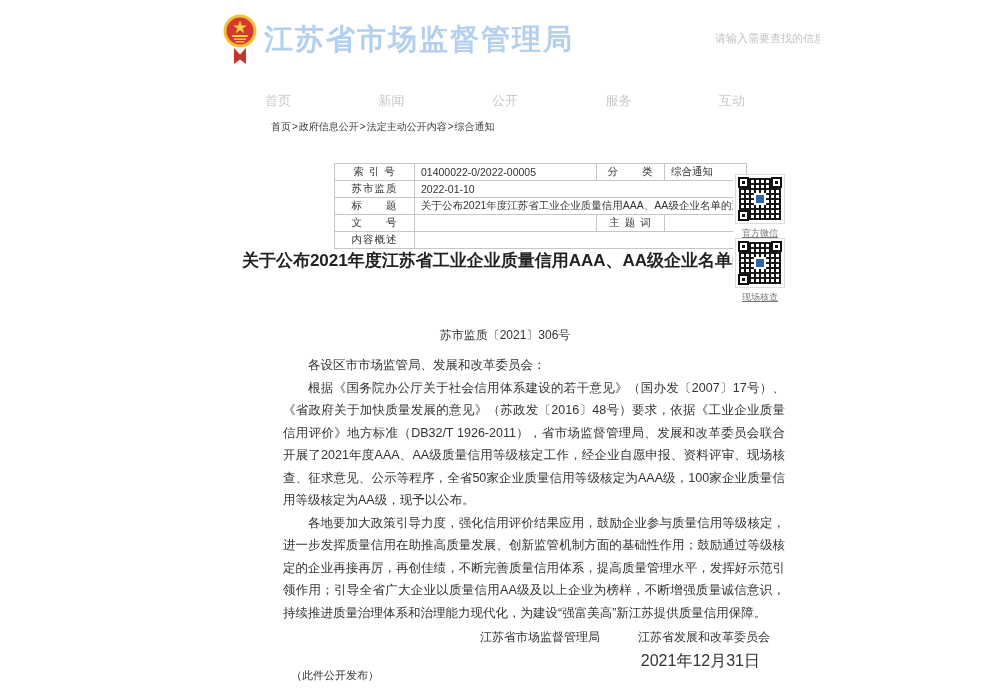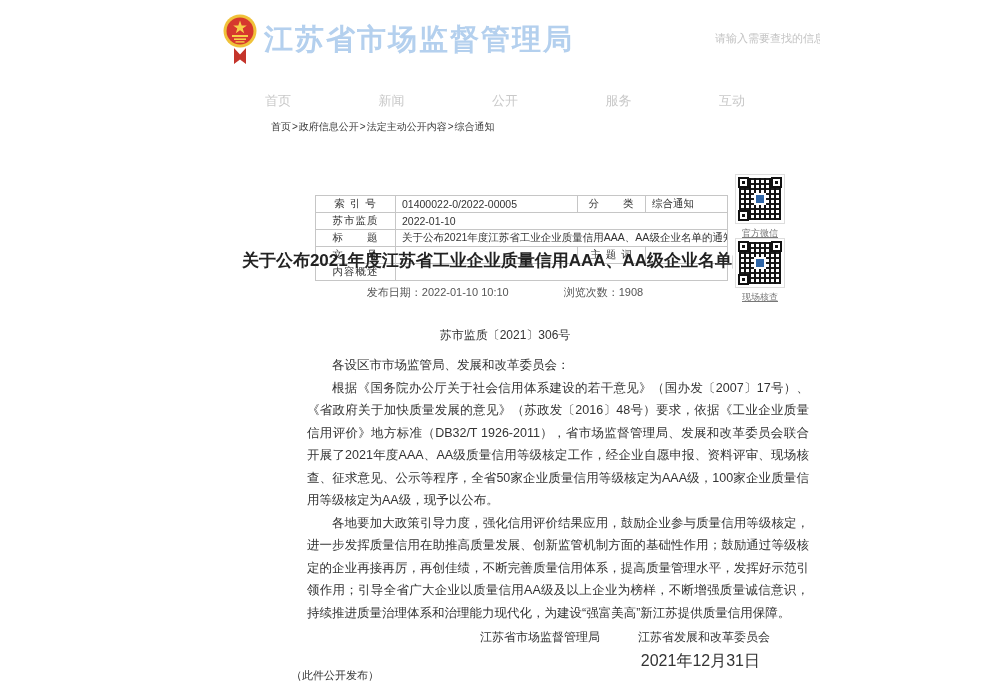--- a/index.html
+++ b/index.html
@@ -19,22 +19,22 @@
   
   .nav { position:absolute; left:225px; top:92px; width:560px; display:flex; justify-content:space-between; padding:0 40px; }
   .nav-item { font-size:13px; color:#c9c9c9; cursor:pointer; white-space:nowrap; }
 
   
   .crumb { position:absolute; left:227px; top:120px; font-size:10px; color:#3c3c3c;margin-left:44px; }
   .crumb span { cursor:pointer; }
   .crumb .sep { margin:0 1px; cursor:default; }
 
   
-  .meta { position:absolute; left:315px; top:163px; width:412px; border-collapse:collapse; table-layout:fixed;
-          font-size:10.5px; color:#333;margin-top:32px; }
+  .meta { position:absolute; left:334px; top:163px; width:412px; border-collapse:collapse; table-layout:fixed;
+          font-size:10.5px; color:#333; }
   .meta td { border:1px solid #c6c6c6; height:17px; padding:0 6px; white-space:nowrap; overflow:hidden; }
   .meta td.lbl { text-align:center; letter-spacing:1px; }
 
   
   .qr-box { position:absolute; width:54px; text-align:center; z-index:5; background:#fff; }
   .qr-box.q1 { left:733px; top:174px; }
   .qr-box.q2 { left:733px; top:238px; }
   .qr { position:relative; width:50px; height:50px; margin:0 auto; background:#fff; border:1px solid #ddd; }
   .qr .noise { position:absolute; inset:3px;
       background-image:
@@ -48,21 +48,21 @@
   .qr-label { margin-top:3px; font-size:9px; color:#777;text-decoration:underline; }
 
   
   .article-title { position:absolute; left:225px; top:249px; width:575px; text-align:center; font-size:17px;
                    font-weight:bold; color:#222; white-space:nowrap; z-index:2; }
   .publine { position:absolute; left:225px; top:285px; width:560px; display:flex; justify-content:center; gap:55px;
              font-size:11px; color:#555; }
   .docnum { position:absolute; left:225px; top:327px; width:560px; text-align:center; font-size:12px; color:#333; }
 
   .body-text { position:absolute; left:283px; top:354px; width:502px; font-size:12.5px; line-height:22.5px;
-               color:#333; text-align:justify;margin-left:24px; }
+               color:#333; text-align:justify; }
   .body-text p { text-indent:2em; }
 
   .attach { position:absolute; left:283px; top:536px; font-size:12px; line-height:23px; color:#333; }
   .attach .line1 { padding-left:1.8em; }
   .attach .line2 { padding-left:4.5em; }
   .attach a { color:#333; text-decoration:none; cursor:pointer; }
 
   .signers { position:absolute; top:629px; right:230px; display:flex; gap:38px; font-size:12px; color:#333; }
   .sign-date { position:absolute; top:651px; right:240px; font-size:16px; color:#333; }
   .public-note { position:absolute; left:291px; top:668px; font-size:11px; color:#333; }
@@ -151,24 +151,20 @@
       <span class="f tl"></span>
         <span class="f tr"></span>
         <span class="f bl"></span>
       <span class="center-logo"></span>
     </div>
     <div class="qr-label">现场核查</div>
   </div>
 
   <h1 class="article-title">关于公布2021年度江苏省工业企业质量信用AAA、AA级企业名单的通知</h1>
 
-  <div class="publine">
-    <span><span>发布日期：</span><span>2022-01-10 10:10</span></span>
-    <span><span>浏览次数：</span><span>1908</span></span>
-  </div>
 
   <div class="docnum">苏市监质〔2021〕306号</div>
 
   <div class="body-text">
     <p>各设区市市场监管局、发展和改革委员会：</p>
     <p>根据《国务院办公厅关于社会信用体系建设的若干意见》（国办发〔2007〕17号）、《省政府关于加快质量发展的意见》（苏政发〔2016〕48号）要求，依据《工业企业质量信用评价》地方标准（DB32/T 1926-2011），省市场监督管理局、发展和改革委员会联合开展了2021年度AAA、AA级质量信用等级核定工作，经企业自愿申报、资料评审、现场核查、征求意见、公示等程序，全省50家企业质量信用等级核定为AAA级，100家企业质量信用等级核定为AA级，现予以公布。</p>
     <p>各地要加大政策引导力度，强化信用评价结果应用，鼓励企业参与质量信用等级核定，进一步发挥质量信用在助推高质量发展、创新监管机制方面的基础性作用；鼓励通过等级核定的企业再接再厉，再创佳绩，不断完善质量信用体系，提高质量管理水平，发挥好示范引领作用；引导全省广大企业以质量信用AA级及以上企业为榜样，不断增强质量诚信意识，持续推进质量治理体系和治理能力现代化，为建设“强富美高”新江苏提供质量信用保障。</p>
   </div>
 
 

